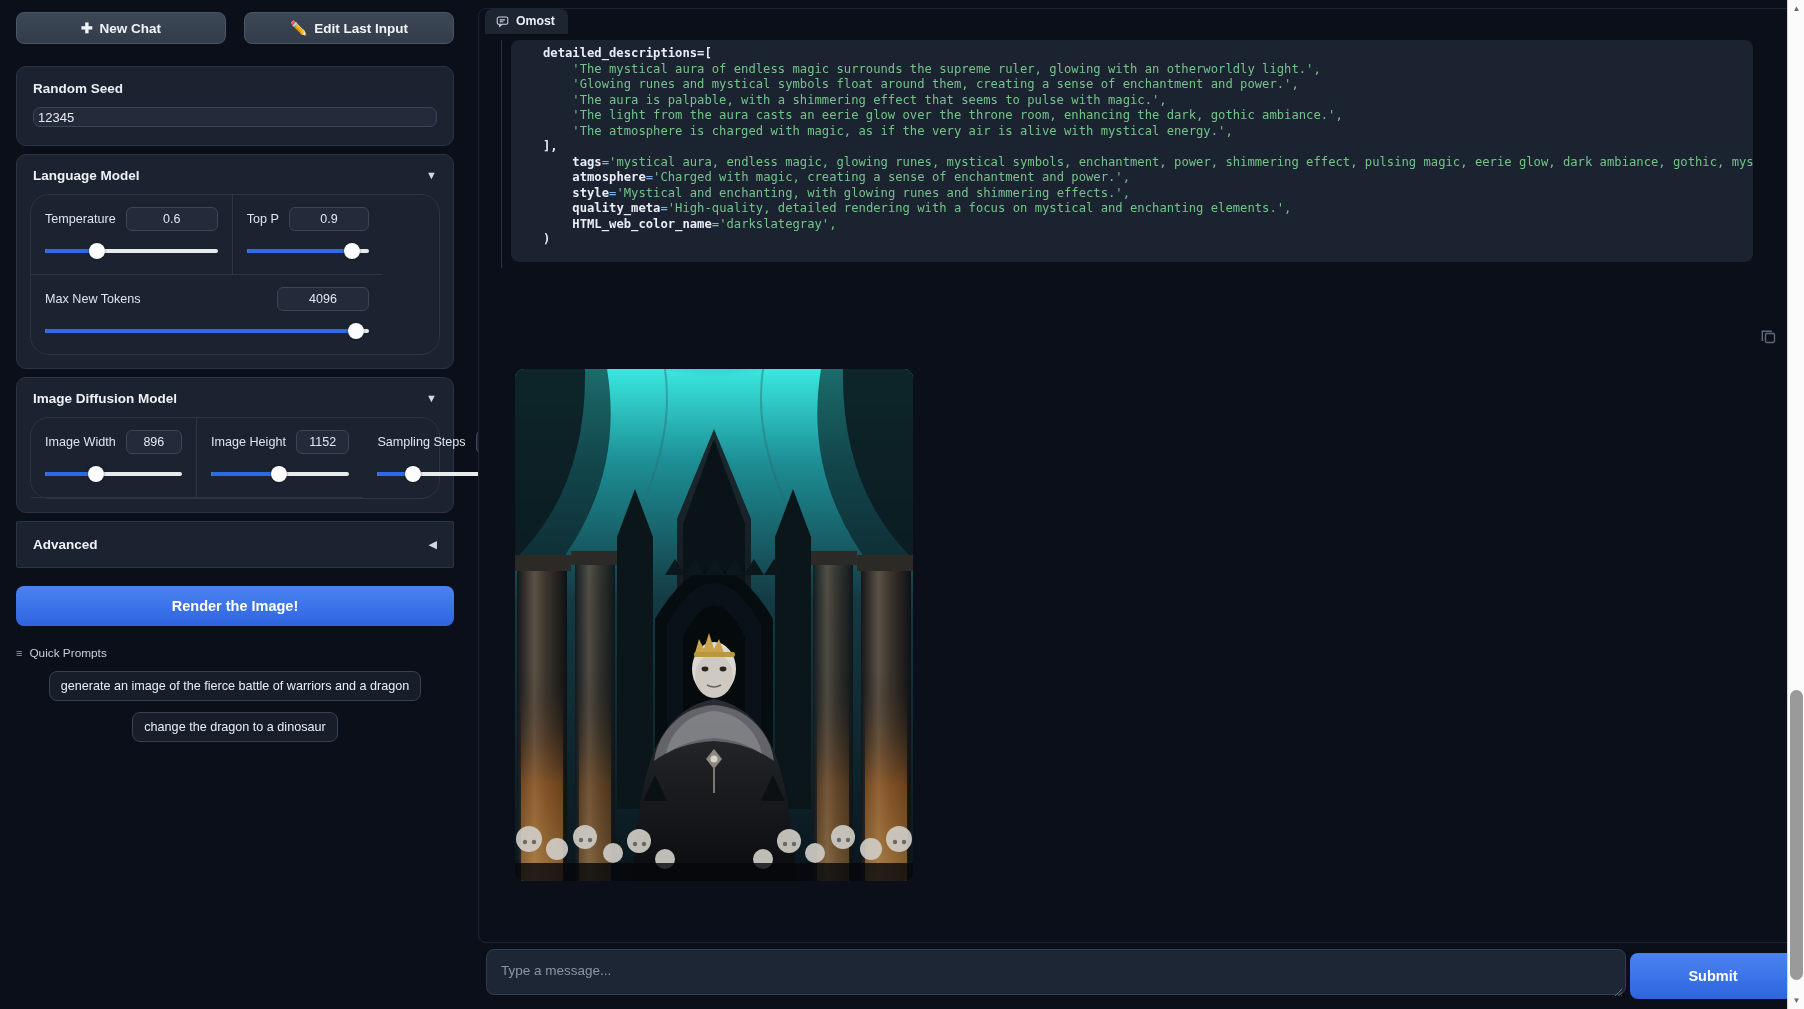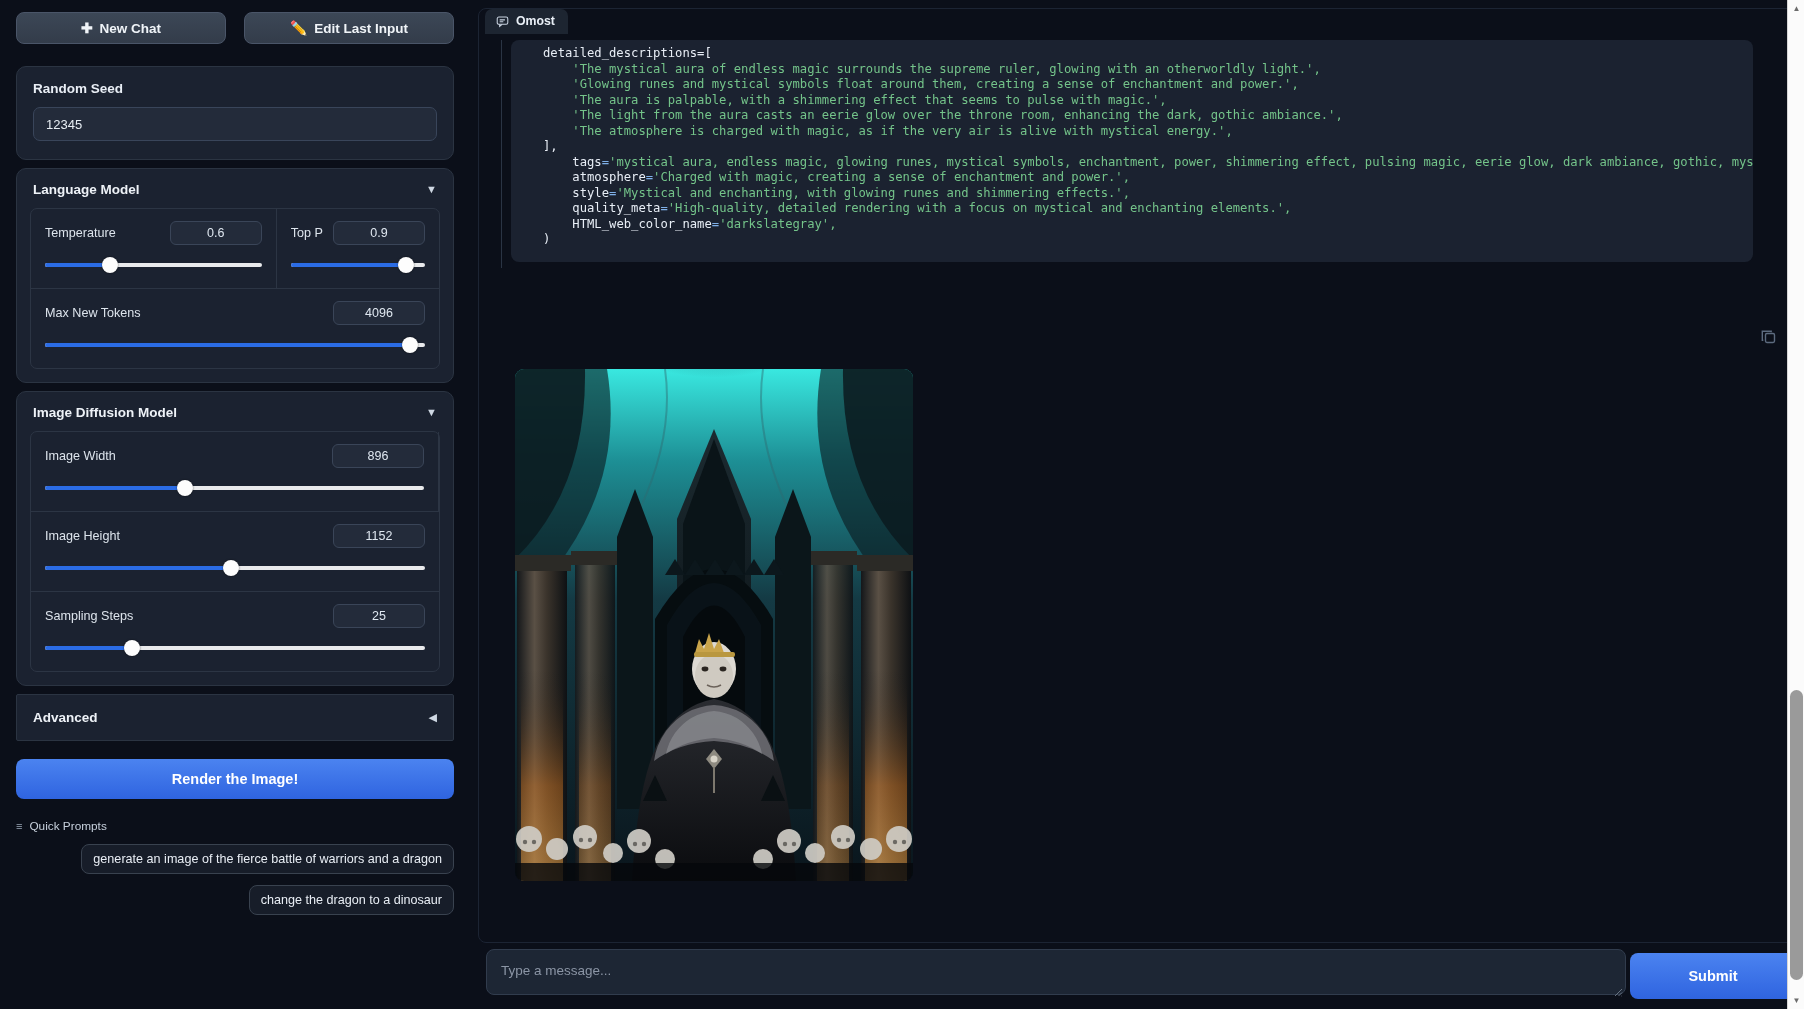--- a/index.html
+++ b/index.html
@@ -37,42 +37,42 @@
     border-radius: 10px;
     margin-bottom: 8px;
   }
   .card-pad { padding: 14px 16px 18px 16px; }
 
   .card-label {
     font-size: 13.5px; font-weight: 600; color: #e9eef5;
     margin-bottom: 11px;
   }
   .seed-input {
-    width: 100%; height: 34px;
+    width: 100%; height: 20px;
     background: #232b3a;
     border: 1px solid #39455a;
     border-radius: 7px;
     color: #e6edf3; font-size: 13px;
-    padding: 0 12px;
+    padding: 0 4px;
     font-family: "Liberation Sans", sans-serif;
   }
 
   .accordion-head {
     display: flex; align-items: center; justify-content: space-between;
     padding: 13px 16px 11px 16px;
     cursor: pointer;
   }
   .accordion-title { font-size: 13.5px; font-weight: 600; color: #eef2f7; }
   .caret { color: #cfd8e3; font-size: 11px; line-height: 1; }
 
   .grid-box {
     margin: 0 13px 13px 13px;
     border: 1px solid #2c3544;
-    border-radius: 7px;
-    display: grid; grid-template-columns: 1fr;
+    border-radius: 19px;
+    display: grid; grid-template-columns: 1fr 1fr 1fr;
   }
   .cell {
     padding: 12px 14px 14px 14px;
     border-right: 1px solid #2c3544;
     border-bottom: 1px solid #2c3544;
   }
   .cell.no-r { border-right: none; }
   .cell.no-b { border-bottom: none; }
   .cell.span2 { grid-column: 1 / span 2; border-right: none; }
 
@@ -125,21 +125,21 @@
   .qp-icon { font-size: 11px; color: #9aa6b6; }
   .qp-item {
     display: inline-block;
     background: #171d29;
     border: 1px solid #39424f;
     border-radius: 8px;
     color: #e9eef5; font-size: 12.6px;
     padding: 7px 11px; margin-bottom: 11px;
     cursor: pointer;
   }
-  .qp-list { display: flex; flex-direction: column; align-items: flex-end; }
+  .qp-list { display: flex; flex-direction: column; align-items: center; }
 
   
   .right {
     flex: 1; position: relative;
     padding: 8px 0 0 8px;
     display: flex; flex-direction: column;
   }
   .chat-area {
     position: relative;
     flex: 1;
@@ -171,21 +171,21 @@
     overflow: hidden;
   }
   pre.code {
     font-family: "DejaVu Sans Mono", monospace;
     font-size: 12.2px; line-height: 15.5px;
     color: #6fbf73;
     white-space: pre;
     padding: 0 0 0 32px;
     margin: 0;
   }
-  pre.code .kw { color: #e8eef6; font-weight: 400; margin-top: 40px; }
+  pre.code .kw { color: #e8eef6; font-weight: 700; margin-top: 40px; }
   pre.code .op { color: #7fb0e8; }
   pre.code .str { color: #74c48a; }
 
   .code-rail {
     position: absolute; top: 31px; left: 22px; width: 1px; bottom: auto;
     height: 228px; background: #2a3444;
   }
 
   .copy-btn {
     position: absolute; right: 16px; top: 318px;

